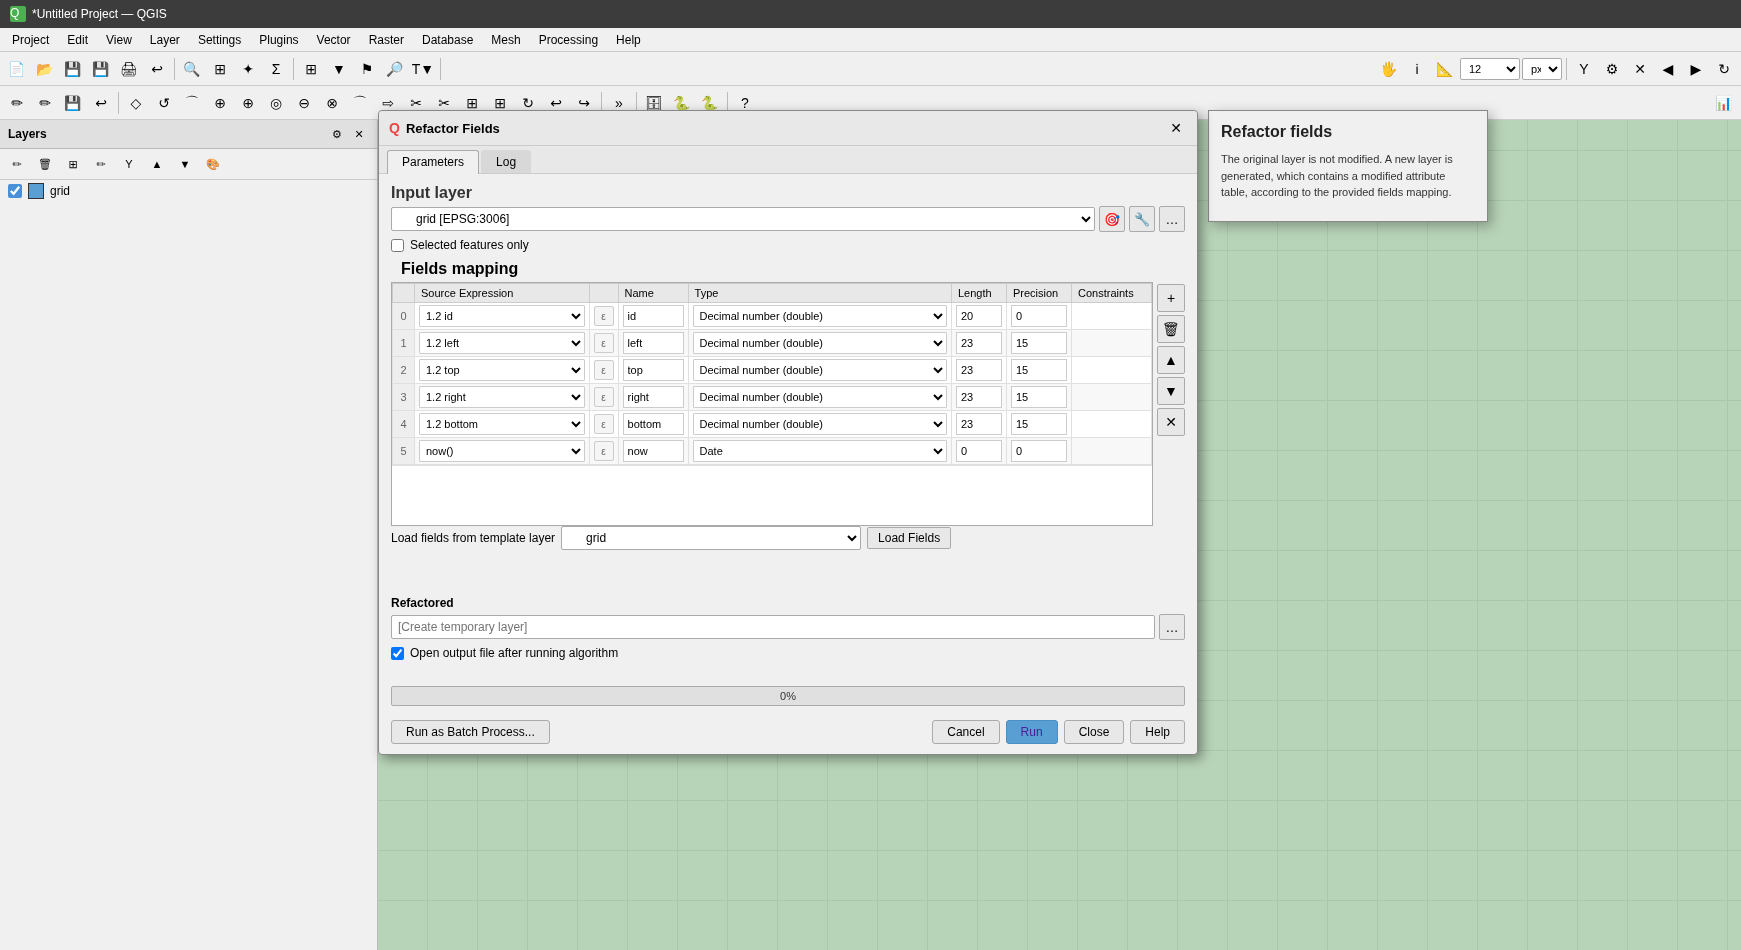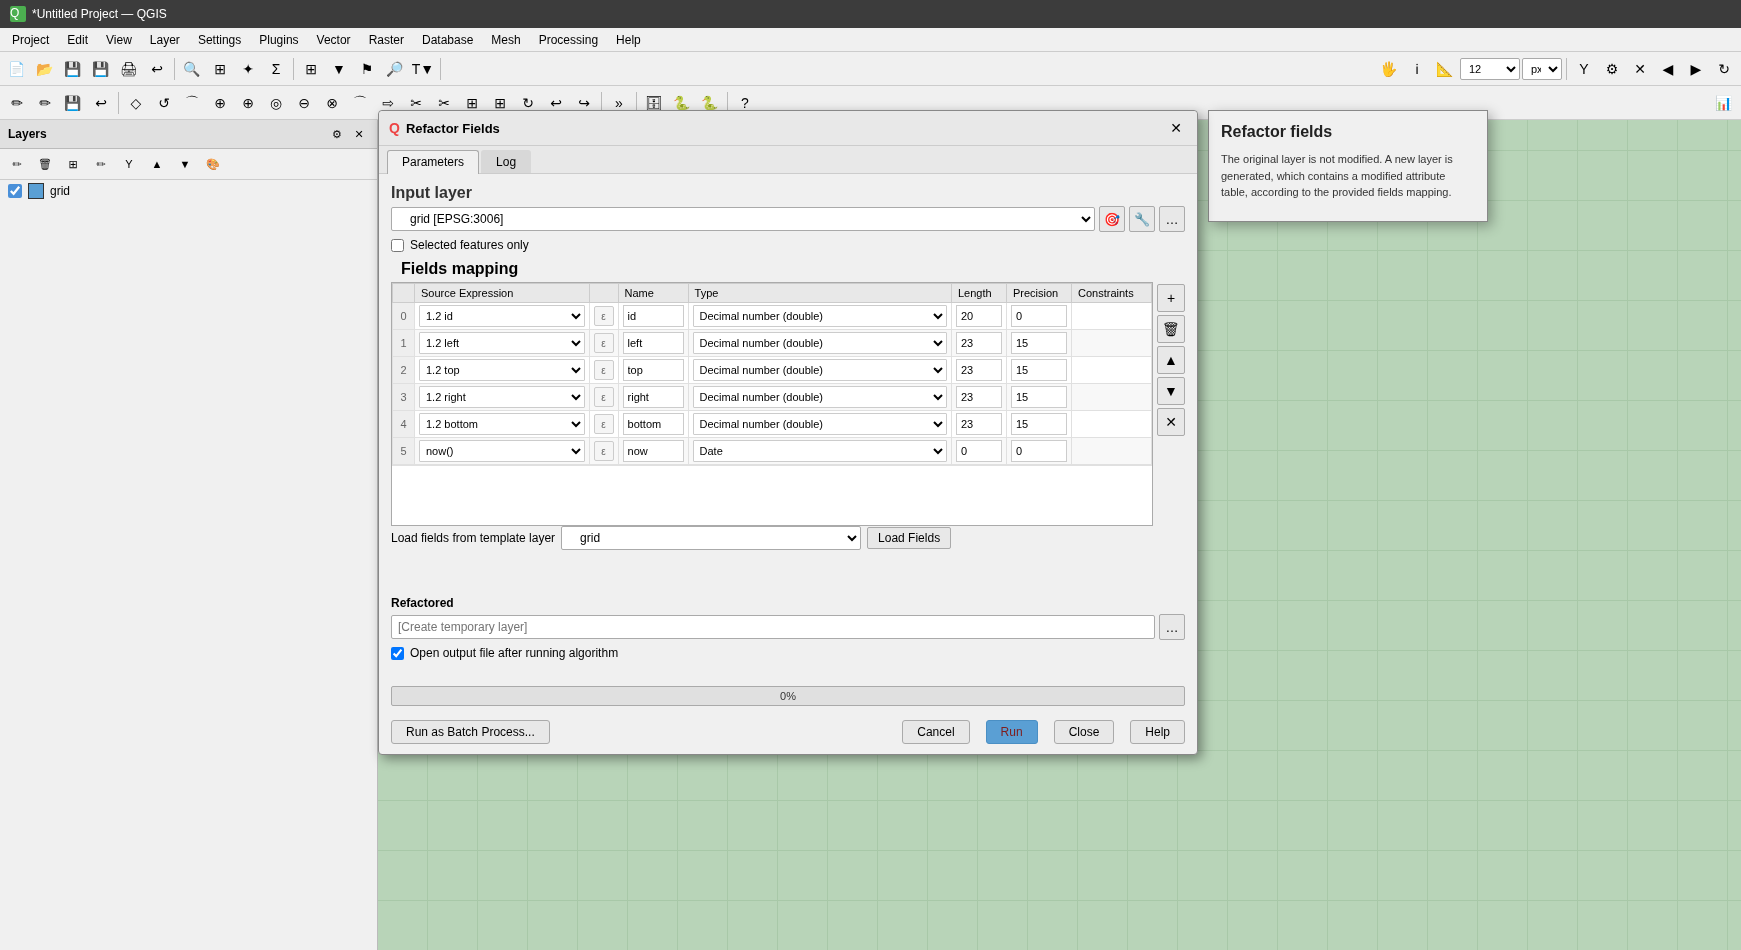--- a/index.html
+++ b/index.html
@@ -223,21 +223,21 @@
       align-items: center;
       gap: 4px;
       margin-bottom: 6px;
     }
     .combo-full {
       flex: 1;
       height: 24px;
       border: 1px solid #aaa;
       background: #fff;
       font-size: 12px;
-      padding: 0 14px;
+      padding: 0 20px;
       border-radius: 2px;
     }
     .icon-btn {
       width: 26px;
       height: 26px;
       display: flex;
       align-items: center;
       justify-content: center;
       border: 1px solid #aaa;
       background: #e8e8e8;
@@ -408,34 +408,34 @@
     
     .dialog-footer {
       display: flex;
       align-items: center;
       justify-content: space-between;
       padding: 6px 12px 10px;
     }
     .footer-left {}
     .footer-right {
       display: flex;
-      gap: 16px;
+      gap: 6px;
     }
     .footer-btn {
       padding: 4px 14px;
       border: 1px solid #aaa;
       background: #e8e8e8;
       cursor: pointer;
       border-radius: 3px;
       font-size: 12px;
       font-weight: 500;
     }
     .footer-btn.primary {
       background: #5a9fd4;
-      color: #7f1d1d;
+      color: #4c1d95;
       border-color: #4a8fc4;
     }
 
     
     .help-panel {
       position: absolute;
       left: 1208px;
       top: 110px;
       width: 280px;
       background: #f0f0f0;

